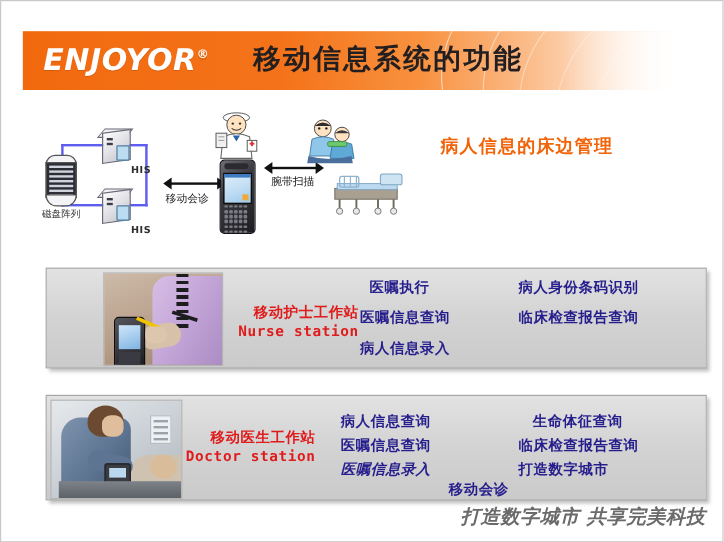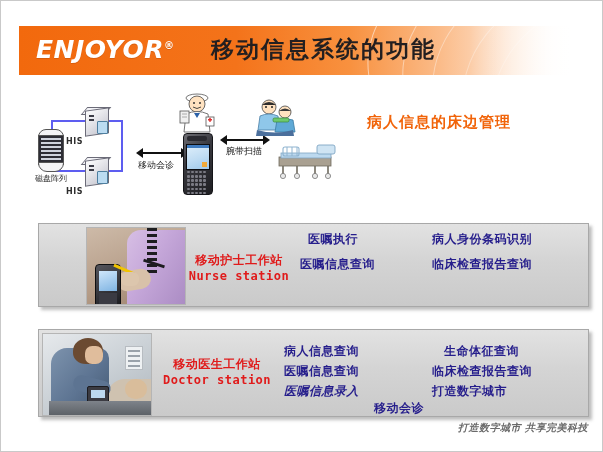--- a/index.html
+++ b/index.html
@@ -67,21 +67,21 @@
     background:#f2f2f6;border:1px solid #6b6b78;
     transform:skewX(-40deg);
   }
   .server .led{position:absolute;left:10px;top:8px;width:5px;height:2px;background:#3c3c46;}
   .server .led2{position:absolute;left:10px;top:12px;width:5px;height:2px;background:#3c3c46;}
   .server .disc{
     position:absolute;left:18px;top:14px;width:9px;height:11px;
     background:#bcdcf2;border:1px solid #4f7f9f;border-radius:1px;
   }
   .server-label{
-    position:absolute;width:60px;text-align:left;
+    position:absolute;width:60px;text-align:right;
     font-size:8px;font-weight:bold;color:#2e2e2e;letter-spacing:.5px;
   }
 
   .array{position:absolute;width:26px;height:46px;}
   .array .cap{
     position:absolute;left:0;top:0;width:24px;height:7px;
     background:#f4f4f6;border:1px solid #555;border-radius:8px 8px 0 0;
   }
   .array .mid{
     position:absolute;left:0;top:6px;width:24px;height:28px;
@@ -149,21 +149,21 @@
     background:linear-gradient(180deg,#e2e2e2 0%,#d4d4d4 45%,#cacaca 100%);
     border:1px solid #a8a8a8;
     box-shadow:3px 3px 3px rgba(110,110,110,0.45);
     box-sizing:border-box;
   }
   .panel-photo{
     position:absolute;top:3px;left:3px;
     border:1px solid #b5b5b5;overflow:hidden;
   }
   .panel-title{
-    position:absolute;text-align:center;white-space:nowrap;line-height:1.35;
+    position:absolute;text-align:right;white-space:nowrap;line-height:1.35;
   }
   .panel-title .cn{
     display:block;color:#e01b1b;font-size:12px;font-weight:bold;letter-spacing:.5px;
   }
   .panel-title .en{
     display:block;color:#e01b1b;font-size:12px;font-weight:bold;letter-spacing:.5px;
     font-family:"DejaVu Sans Mono","Liberation Mono",monospace;
   }
   .item{
     position:absolute;color:#261e8c;font-size:12px;font-weight:bold;
@@ -215,21 +215,21 @@
     background:#d9bd9b;border-radius:48%;}
   .doc-art .sheet{position:absolute;left:6px;bottom:0;right:0;height:14px;
     background:linear-gradient(180deg,#7e838a,#5d6268);}
   .doc-art .chart{position:absolute;right:8px;top:12px;width:16px;height:22px;
     background:#eef1f3;border:1px solid #b7bcc1;}
   .doc-art .chart i{display:block;margin:3px 2px 0 2px;height:2px;background:#9aa2aa;}
 
   
   .footer{
     position:absolute;right:14px;top:420px;
-    font-size:10px;color:#6a6a6a;font-weight:bold;font-style:italic;
+    font-size:16px;color:#6a6a6a;font-weight:bold;font-style:italic;
     white-space:nowrap;letter-spacing:.5px;
   }
 </style>
 </head>
 <body>
 
 <div class="slide">
 
   <div class="banner">
     <div class="swirl"></div>
@@ -414,20 +414,21 @@
       </div>
     </div>
 
     <div class="panel-title" style="left:140px;top:28px;width:120px;">
       <span class="cn">移动护士工作站</span>
       <span class="en">Nurse  station</span>
     </div>
 
     <div class="item" style="left:269px;top:7px;">医嘱执行</div>
     <div class="item" style="left:261px;top:32px;">医嘱信息查询</div>
+    <div class="item" style="left:261px;top:58px;">病人信息录入</div>
 
     <div class="item" style="left:393px;top:7px;">病人身份条码识别</div>
     <div class="item" style="left:393px;top:32px;">临床检查报告查询</div>
   </div>
 
   <div class="panel" style="left:37px;top:328px;width:551px;height:88px;">
     <div class="panel-photo" style="left:3px;top:3px;width:108px;height:81px;">
       <div class="doc-art">
         <div class="bg"></div>
         <div class="chart">
@@ -442,21 +443,21 @@
         <div class="head"></div>
         <div class="face"></div>
         <div class="arm"></div>
         <div class="dev">
             <i></i>
           </div>
         <div class="sheet"></div>
       </div>
     </div>
 
-    <div class="panel-title" style="left:115px;top:26px;width:126px;">
+    <div class="panel-title" style="left:98px;top:26px;width:126px;">
       <span class="cn">移动医生工作站</span>
       <span class="en">Doctor station</span>
     </div>
 
     <div class="item" style="left:245px;top:13px;">病人信息查询</div>
     <div class="item" style="left:245px;top:33px;">医嘱信息查询</div>
     <div class="item" style="left:245px;top:53px;font-style:italic;">医嘱信息录入</div>
 
     <div class="item" style="left:405px;top:13px;">生命体征查询</div>
     <div class="item" style="left:393px;top:33px;">临床检查报告查询</div>

